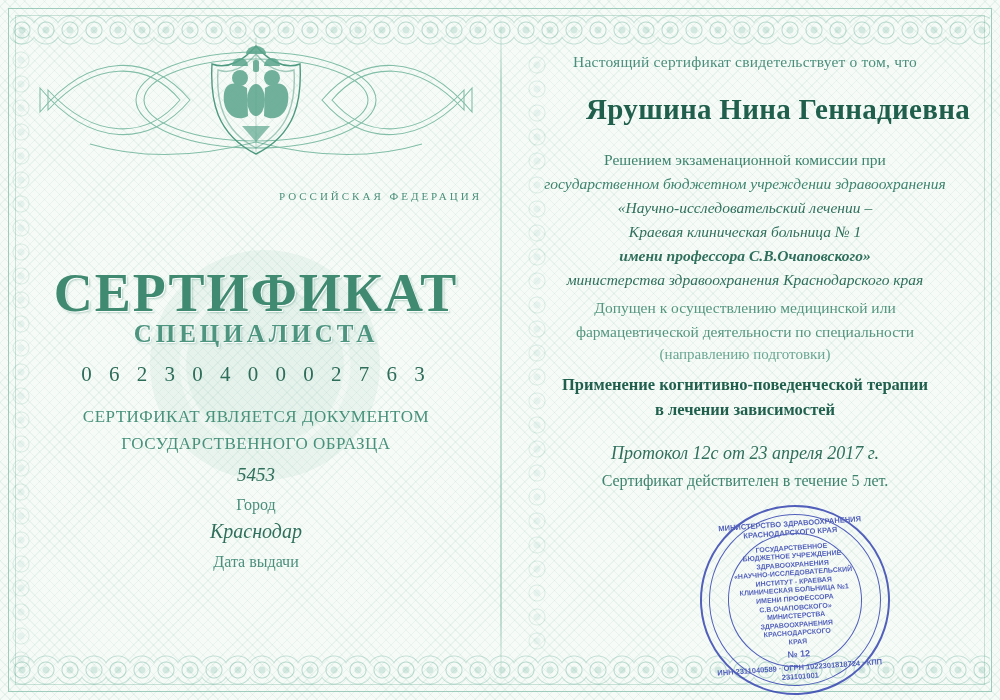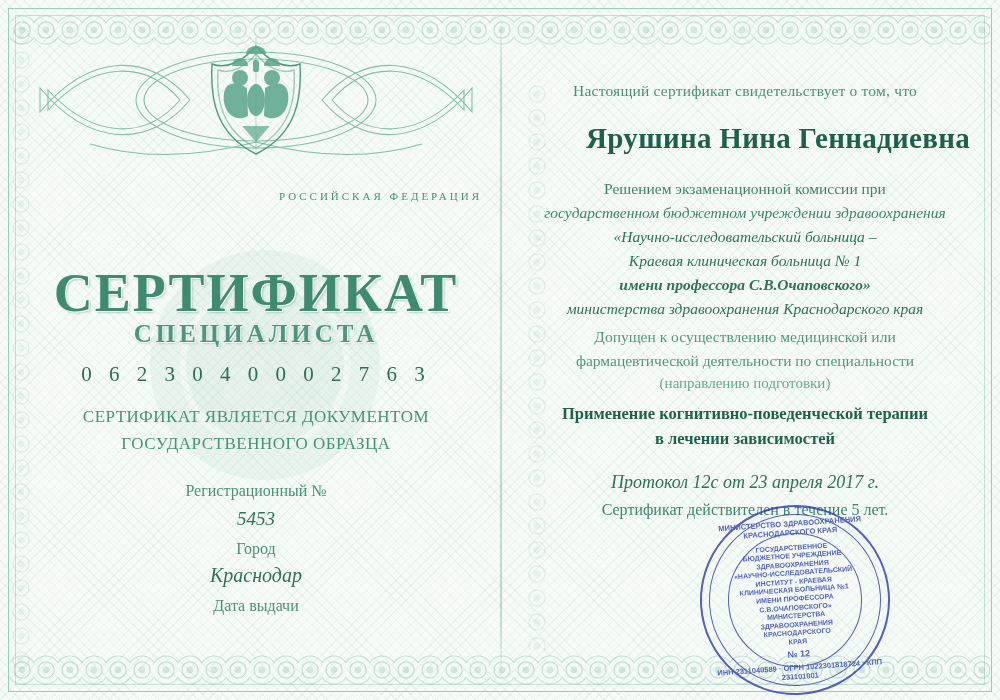--- a/index.html
+++ b/index.html
@@ -106,21 +106,21 @@
   }
   .reg-label{margin-top:26px;font-size:16px;color:#4b8f7b;}
   .reg-value{margin-top:8px;font-size:19px;font-style:italic;color:#2f6f5b;}
   .city-label{margin-top:10px;font-size:16px;color:#4b8f7b;}
   .city-value{margin-top:6px;font-size:20px;font-style:italic;color:#2f6f5b;}
   .date-label{margin-top:10px;font-size:16px;color:#4b8f7b;}
   .date-value{margin-top:6px;font-size:19px;font-style:italic;color:#2f6f5b;}
 
   
   .right{
-    position:absolute;left:520px;top:82px;width:450px;
+    position:absolute;left:520px;top:53px;width:450px;
     text-align:center;color:#2e6d59;
   }
   .r-intro{font-size:15.5px;color:#4b8f7b;letter-spacing:.2px;}
   .r-name{
     margin-top:22px;font-size:29px;font-weight:bold;color:#1f5f4c;letter-spacing:.3px;text-align:right;
   }
   .r-block{margin-top:22px;font-size:15.5px;line-height:1.55;color:#3d836d;}
   .r-inst{font-style:italic;font-size:15.5px;line-height:1.55;color:#2f6f5b;}
   .r-inst .b{font-weight:bold;}
   .r-adm{margin-top:4px;font-size:15.5px;line-height:1.55;color:#54967f;}
@@ -225,41 +225,40 @@
     <div class="rf-title">РОССИЙСКАЯ ФЕДЕРАЦИЯ</div>
 
     <div class="sert-title">СЕРТИФИКАТ</div>
     <div class="spec-title">СПЕЦИАЛИСТА</div>
 
     <div class="cert-number">0 6 2 3 0 4 0 0 0 2 7 6 3</div>
 
     <div class="doc-line">СЕРТИФИКАТ ЯВЛЯЕТСЯ ДОКУМЕНТОМ</div>
     <div class="doc-line" style="margin-top:2px">ГОСУДАРСТВЕННОГО ОБРАЗЦА</div>
 
-    <div class="reg-label">Регистрационный №</div>
     <div class="reg-value">5453</div>
 
     <div class="city-label">Город</div>
     <div class="city-value">Краснодар</div>
 
     <div class="date-label">Дата выдачи</div>
   </div>
 
   <div class="right">
     <div class="r-intro">Настоящий сертификат свидетельствует о том, что</div>
 
     <div class="r-name">Ярушина Нина Геннадиевна</div>
 
     <div class="r-block">
       <div>Решением экзаменационной комиссии при</div>
       <div style="font-style:italic">государственном бюджетном учреждении здравоохранения</div>
     </div>
 
     <div class="r-inst">
-      <div>«Научно-исследовательский больница –</div>
+      <div>«Научно-исследовательский лечении –</div>
       <div>Краевая клиническая больница № 1</div>
       <div class="b">имени профессора С.В.Очаповского»</div>
       <div>министерства здравоохранения Краснодарского края</div>
     </div>
 
     <div class="r-adm">
       <div>Допущен к осуществлению медицинской или</div>
       <div>фармацевтической деятельности по специальности</div>
     </div>
     <div class="r-spec-head">(направлению подготовки)</div>

